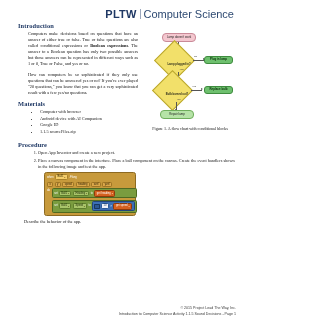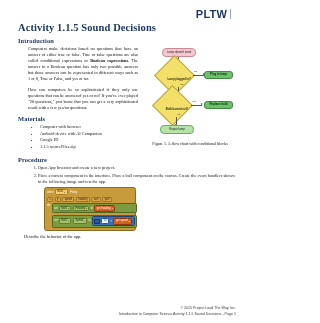--- a/index.html
+++ b/index.html
@@ -294,23 +294,23 @@
   }
 </style>
 </head>
 <body>
 
 <div class="page">
 
   <div class="brand-bar">
     <span class="brand-pltw">PLTW</span>
     <span class="brand-rule"></span>
+    <span class="brand-cs">Computer Science</span>
   </div>
 
-  <h1 class="doc-title">Activity 1.1.5 Sound Decisions</h1>
 
   <div class="intro-wrap">
     <h2 class="section">Introduction</h2>
 
     <div class="figure">
       <div class="flow">
         <div class="node n-start">Lamp doesn't work</div>
         <div class="edge v1"></div>
         <div class="arrow-d ad1"></div>
 

